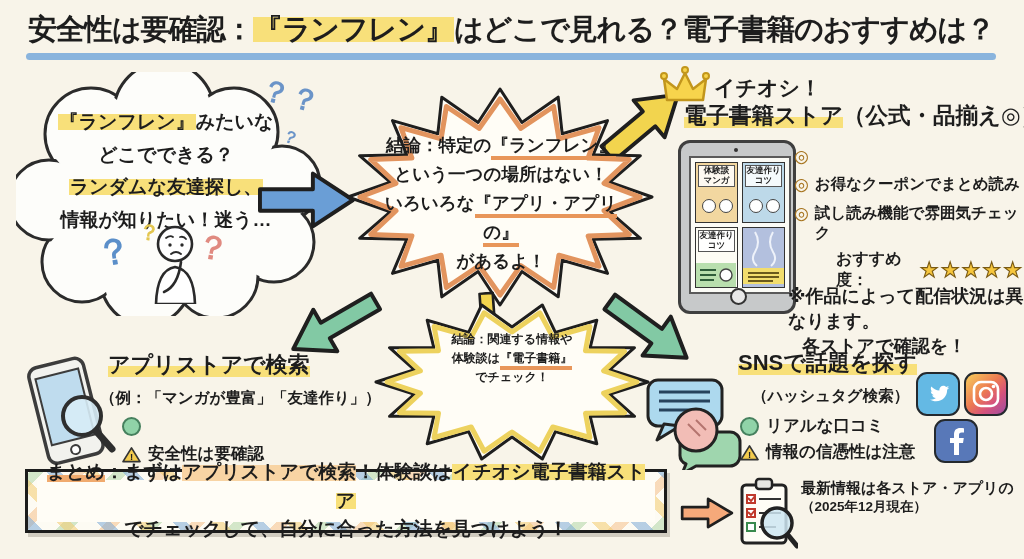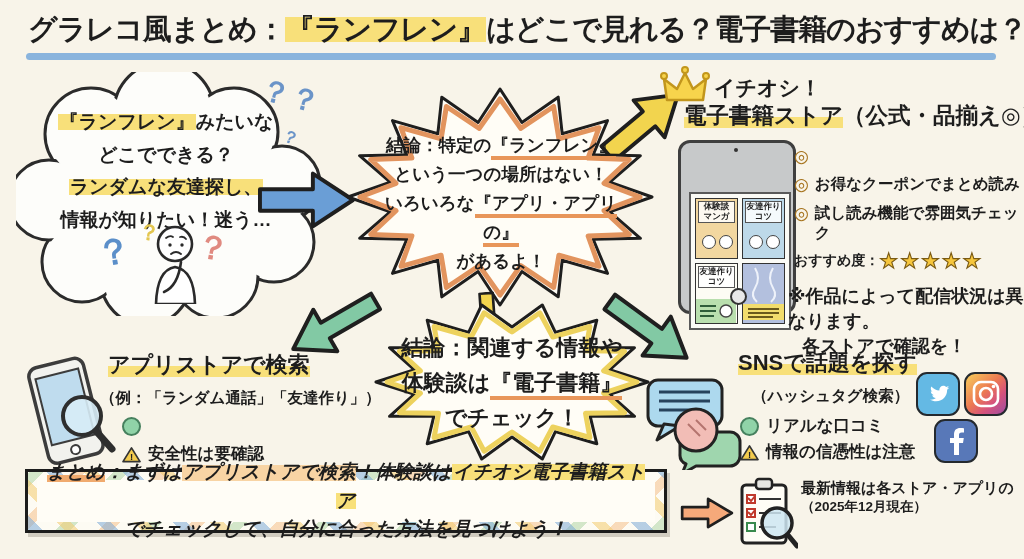--- a/index.html
+++ b/index.html
@@ -12,57 +12,57 @@
   .mark-y{background:linear-gradient(transparent 58%, #f8e07a 58%);}
   .mark-peach{background:linear-gradient(transparent 20%, #f8d4a4 20% 94%, transparent 94%);}
   .ul-o{border-bottom:4px solid #e8965a;padding-bottom:1px;}
   .ul-mark{background:linear-gradient(transparent 66%, #f0aa6e 66%);}
   #title{left:28px;top:10px;width:980px;font-size:29px;letter-spacing:-1px;white-space:nowrap;}
   #title-underline{left:26px;top:53px;width:970px;height:7px;background:#8ab4dd;border-radius:4px;}
   .cloud-text{left:32px;top:106px;width:268px;font-size:19px;line-height:1.72;}
   .qmark{font-weight:bold;display:inline-block;}
   .burst-text{font-weight:bold;}
   #center-burst-text{left:368px;top:131px;width:266px;font-size:17.5px;line-height:1.66;}
-  #bottom-burst-text{left:398px;top:330px;width:228px;font-size:22px;line-height:1.6;}
+  #bottom-burst-text{left:398px;top:330px;width:228px;font-size:12px;line-height:1.6;}
   .sec-title{font-size:22px;font-weight:bold;}
   .sec-sub{font-size:15.5px;font-weight:bold;}
   .row{display:flex;align-items:center;gap:7px;}
   .row-text{font-size:16.5px;font-weight:bold;}
   .dot{width:15px;height:15px;border-radius:50%;background:#90d3a8;border:2px solid #46805e;flex:0 0 auto;}
   .bullet-row{display:flex;gap:6px;margin-bottom:7px;}
   .bullet-glyph{color:#a6731d;font-weight:bold;font-size:17px;line-height:1.25;flex:0 0 auto;}
   .bullet-text{font-size:15.5px;font-weight:bold;line-height:1.3;}
   #stars{color:#f6c63d;-webkit-text-stroke:1.1px #7a5a12;font-size:21px;letter-spacing:2px;}
   .note{font-size:18px;font-weight:bold;line-height:1.4;}
   #tablet{left:678px;top:140px;width:112px;height:168px;background:#c7c9ca;border:3px solid #3f3f3f;border-radius:12px;}
   #tablet .screen{position:absolute;left:8px;top:13px;width:90px;height:126px;background:#fbfbf6;border:2px solid #5a5a5a;
-                  display:grid;grid-template-columns:1fr 1fr;grid-template-rows:1fr 1fr;gap:4px;padding:4px;margin-top:36px;}
+                  display:grid;grid-template-columns:1fr 1fr;grid-template-rows:1fr 1fr;gap:4px;padding:4px;}
   #tablet .cam{position:absolute;left:53px;top:5px;width:4px;height:4px;border-radius:50%;background:#333;}
   #tablet .home{position:absolute;left:49px;top:145px;width:13px;height:13px;border-radius:50%;background:#e8e8e8;border:2px solid #333;}
   .cover{border:1.5px solid #333;position:relative;overflow:hidden;}
   .cover .lbl{font-size:8.5px;font-weight:bold;line-height:1.15;text-align:center;background:rgba(255,255,255,.85);margin:2px 2px 0;border:1px solid #555;}
   .face{position:absolute;width:12px;height:12px;border-radius:50%;background:#fff;border:1.2px solid #444;}
   #summary-banner{left:25px;top:469px;width:642px;height:64px;border:3px solid #1c1c1c;box-sizing:border-box;
      background:
        repeating-linear-gradient(45deg, rgba(125,170,215,.55) 0 10px, rgba(255,255,255,0) 10px 26px, rgba(243,203,110,.55) 26px 36px, rgba(255,255,255,0) 36px 54px),
        repeating-linear-gradient(-45deg, rgba(160,205,150,.45) 0 10px, rgba(255,255,255,0) 10px 30px, rgba(242,170,100,.4) 30px 40px, rgba(255,255,255,0) 40px 60px),
        #fdfbf3;
-     box-shadow:3px 4px 0 rgba(90,85,70,.25);font-style:italic;}
+     box-shadow:3px 4px 0 rgba(90,85,70,.25);}
   #summary-inner{position:absolute;left:9px;top:8px;right:9px;bottom:8px;background:#fffdf6;
      display:flex;flex-direction:column;justify-content:center;text-align:center;font-size:19px;font-weight:bold;line-height:1.5;}
   .fn-line{font-weight:bold;line-height:1.4;}
   svg text{font-family:"Liberation Sans","DejaVu Sans",sans-serif;}
   .social{width:44px;height:44px;border:2px solid #24292e;border-radius:11px;display:flex;align-items:center;justify-content:center;box-sizing:border-box;}
 </style>
 </head>
 <body>
 
 <div id="canvas">
 
-  <div id="title" class="abs b"><span>グラレコ風まとめ：</span><span class="hl-y">『ランフレン』</span><span>はどこで見れる？電子書籍のおすすめは？</span></div>
+  <div id="title" class="abs b"><span>安全性は要確認：</span><span class="hl-y">『ランフレン』</span><span>はどこで見れる？電子書籍のおすすめは？</span></div>
   <div id="title-underline" class="abs"></div>
 
   <svg class="abs" style="left:16px;top:72px;" width="306" height="244" viewBox="0 0 306 244">
     <g stroke="#2b2b2b" stroke-width="3" fill="#fdfdfa">
       <circle cx="75" cy="62" r="46"></circle>
         <circle cx="148" cy="40" r="50"></circle>
         <circle cx="218" cy="60" r="44"></circle>
       <circle cx="266" cy="112" r="38"></circle>
         <circle cx="258" cy="170" r="40"></circle>
         <circle cx="200" cy="204" r="42"></circle>
@@ -188,21 +188,21 @@
     <div class="bullet-row">
       <span class="bullet-glyph">◎</span>
       <div class="bullet-text">お得なクーポンでまとめ読み</div>
     </div>
     <div class="bullet-row">
       <span class="bullet-glyph">◎</span>
       <div class="bullet-text">試し読み機能で雰囲気チェック</div>
     </div>
   </div>
   <div class="abs" style="left:794px;top:249px;display:flex;align-items:center;">
-    <span class="b" style="font-size:14px;">おすすめ度：</span>
+    <span class="b" style="font-size:16px;padding-left:42px;">おすすめ度：</span>
     <span id="stars" class="b">★★★★★</span>
   </div>
   <div class="abs note" style="left:788px;top:284px;">
     <div>※作品によって配信状況は異なります。</div>
     <div style="padding-left:14px;">各ストアで確認を！</div>
   </div>
 
   <svg class="abs" style="left:372px;top:300px;" width="280" height="164" viewBox="0 0 280 164">
     <polygon fill="#fffdf6" stroke="#1e1e1e" stroke-width="3" stroke-linejoin="round" points="276.0,82.0 237.5,94.2 262.5,116.3 218.2,116.3 224.8,143.8 183.4,131.6 170.3,159.0 140.0,137.0 109.7,159.0 96.6,131.6 55.2,143.8 61.8,116.3 17.5,116.3 42.5,94.2 4.0,82.0 42.5,69.8 17.5,47.7 61.8,47.7 55.2,20.2 96.6,32.4 109.7,5.0 140.0,27.0 170.3,5.0 183.4,32.4 224.8,20.2 218.2,47.7 262.5,47.7 237.5,69.8"></polygon>
     <polygon fill="#fffdf6" stroke="#edd25e" stroke-width="5" stroke-linejoin="round" points="265.0,82.0 231.6,93.1 252.6,112.8 213.5,113.2 217.9,137.5 180.8,127.0 167.8,151.2 140.0,132.0 112.2,151.2 99.2,127.0 62.1,137.5 66.5,113.2 27.4,112.8 48.4,93.1 15.0,82.0 48.4,70.9 27.4,51.2 66.5,50.8 62.1,26.5 99.2,37.0 112.2,12.8 140.0,32.0 167.8,12.8 180.8,37.0 217.9,26.5 213.5,50.8 252.6,51.2 231.6,70.9"></polygon>
@@ -216,21 +216,21 @@
   <svg class="abs" style="left:20px;top:356px;" width="100" height="110" viewBox="0 0 100 110">
     <g transform="rotate(-14 45 55)">
       <rect x="18" y="6" width="56" height="98" rx="9" fill="#f2f2ee" stroke="#3c3c3c" stroke-width="3.5"></rect>
       <rect x="24" y="17" width="44" height="68" fill="#bfdcee" stroke="#3c3c3c" stroke-width="2"></rect>
       <circle cx="46" cy="95" r="4.5" fill="#fff" stroke="#3c3c3c" stroke-width="2"></circle>
     </g>
     <circle cx="62" cy="60" r="19" fill="rgba(215,236,246,0.9)" stroke="#2e2e2e" stroke-width="4"></circle>
     <line x1="76" y1="75" x2="92" y2="93" stroke="#2e2e2e" stroke-width="7" stroke-linecap="round"></line>
   </svg>
   <div class="abs sec-title" style="left:108px;top:350px;"><span class="mark-y">アプリストアで検索</span></div>
-  <div class="abs sec-sub" style="left:100px;top:388px;">（例：「ランダム通話」「友達作り」）</div>
+  <div class="abs sec-sub" style="left:100px;top:388px;">（例：「マンガが豊富」「友達作り」）</div>
   <div class="abs row" style="left:122px;top:417px;">
     <span class="dot"></span>
   </div>
   <div class="abs row" style="left:122px;top:443px;">
     <svg width="19" height="17" viewBox="0 0 20 18">
       <path d="M10,2 L19,16.5 H1 Z" fill="#f3cb4e" stroke="#333" stroke-width="1.8" stroke-linejoin="round"></path>
       <text x="10" y="14.5" font-size="10" font-weight="bold" text-anchor="middle" fill="#222">!</text>
     </svg>
     <span class="row-text">安全性は要確認</span>
   </div>

